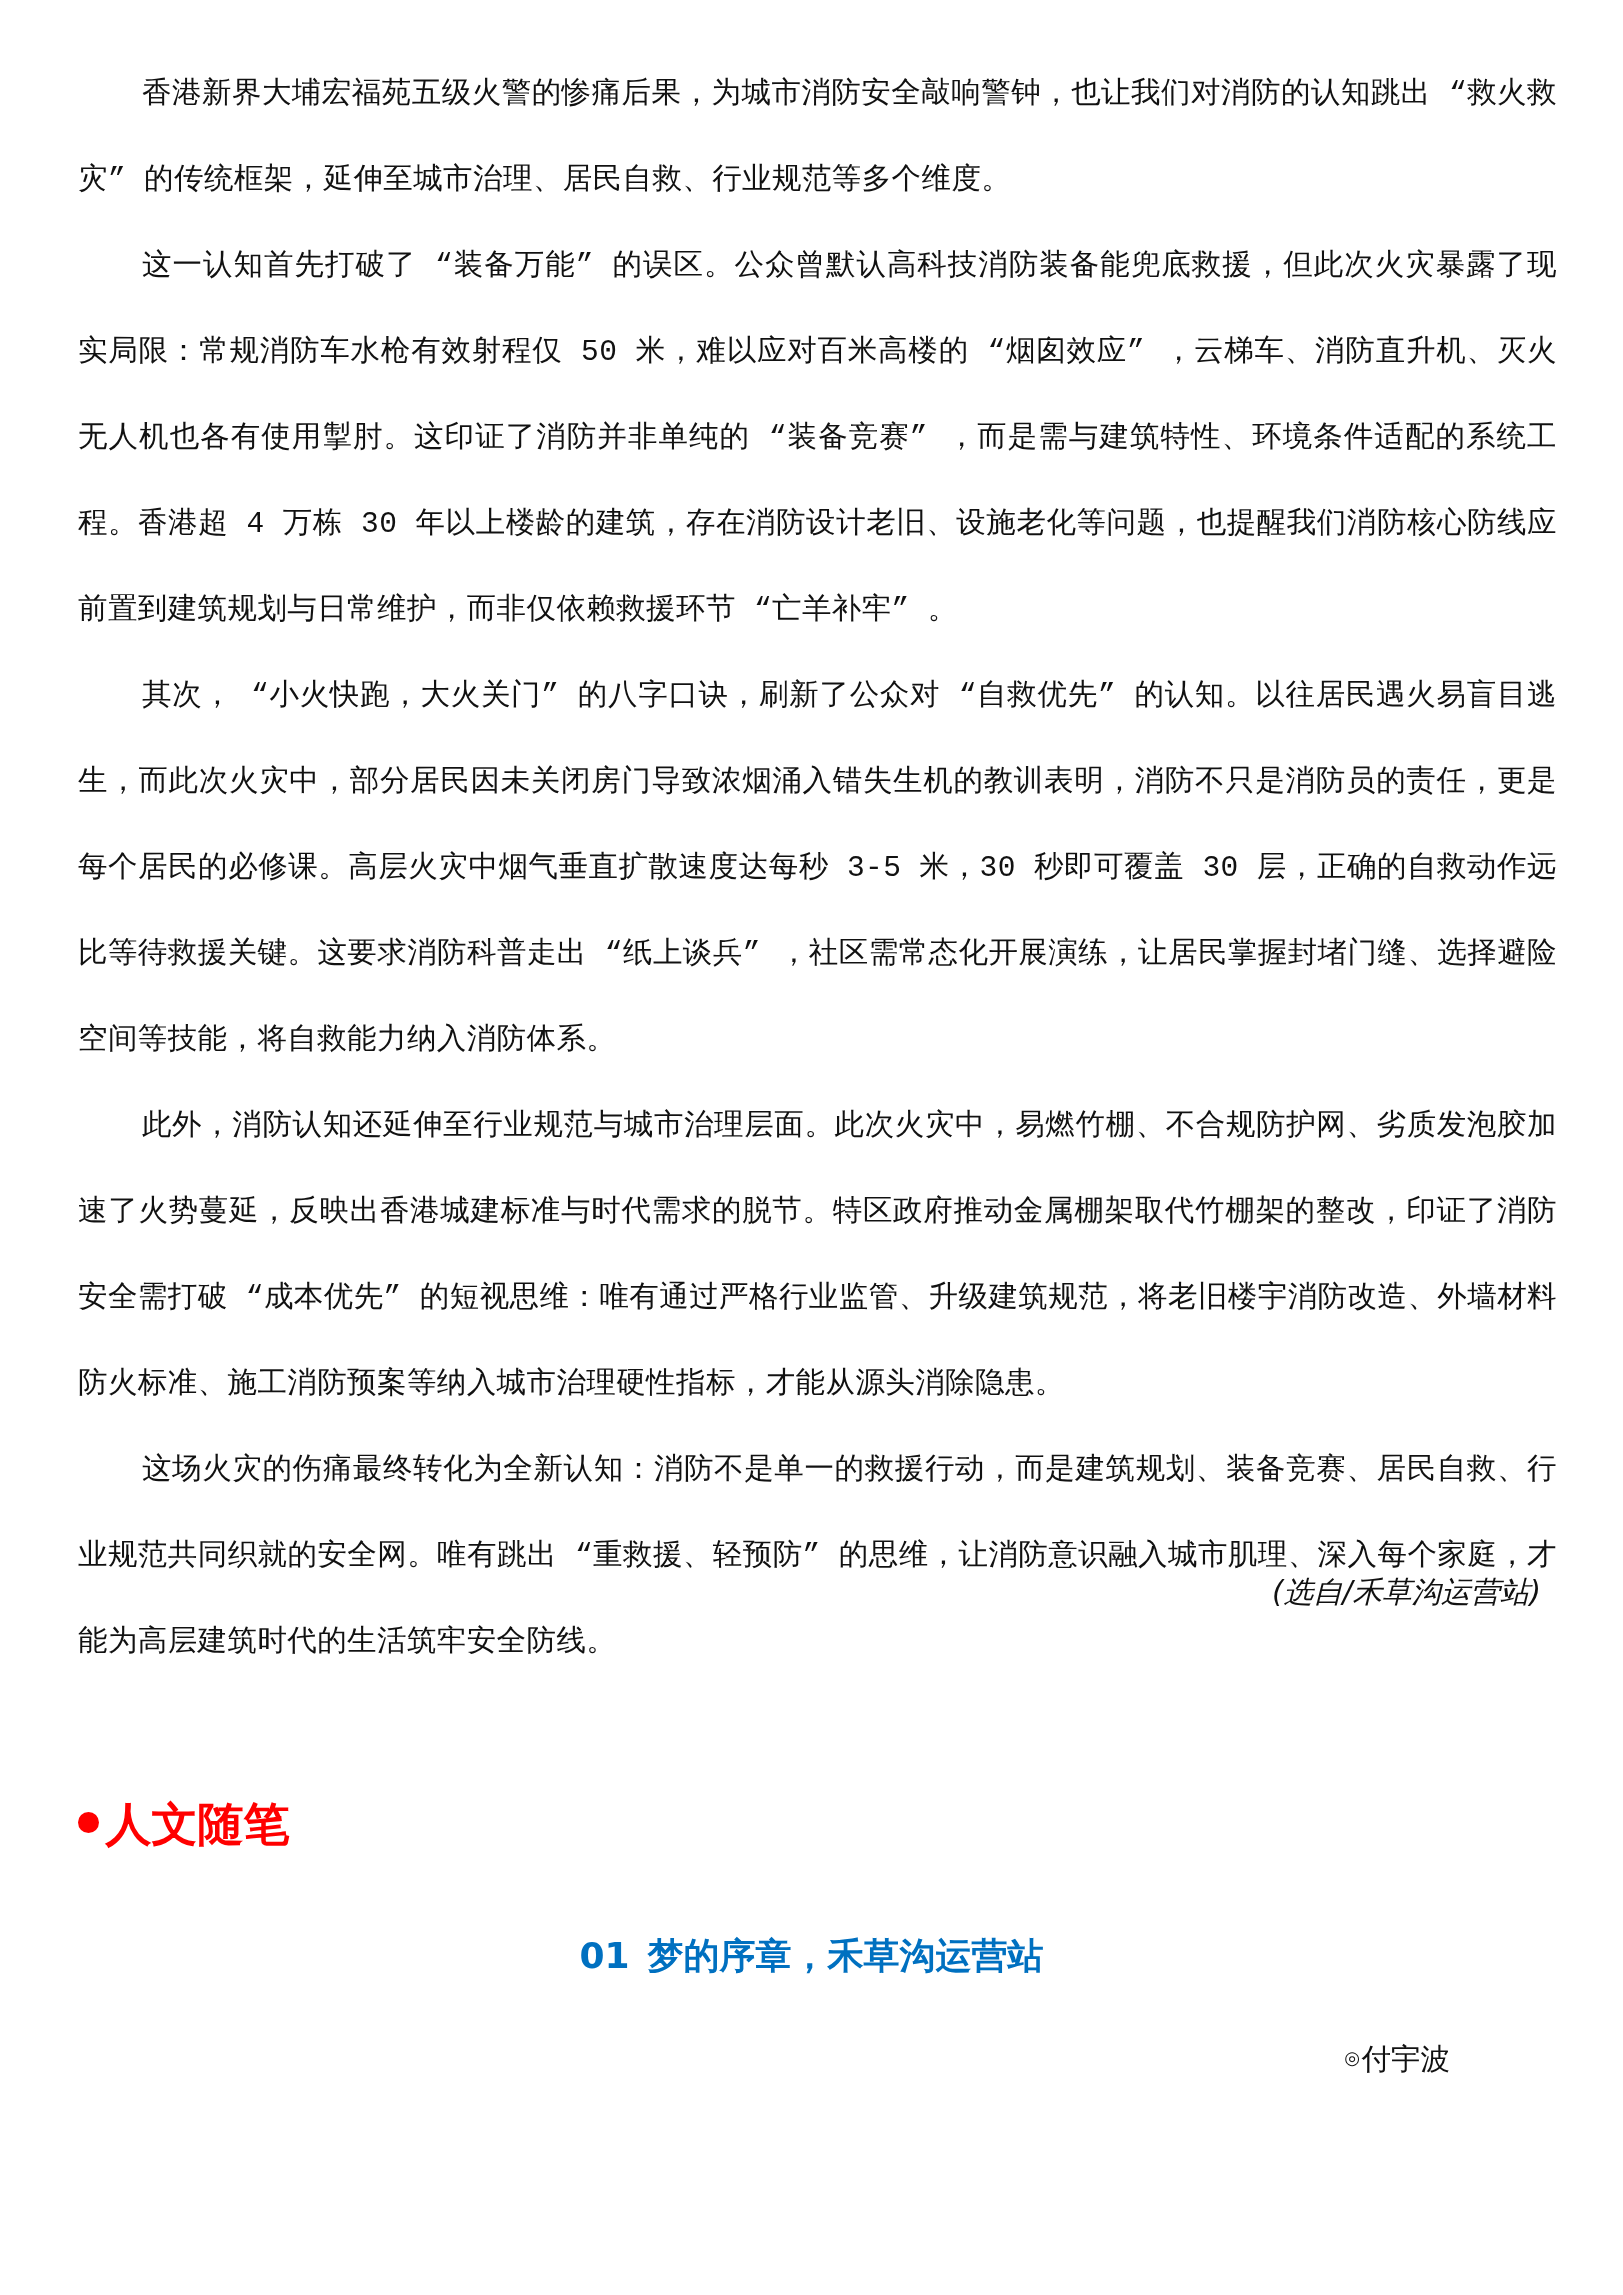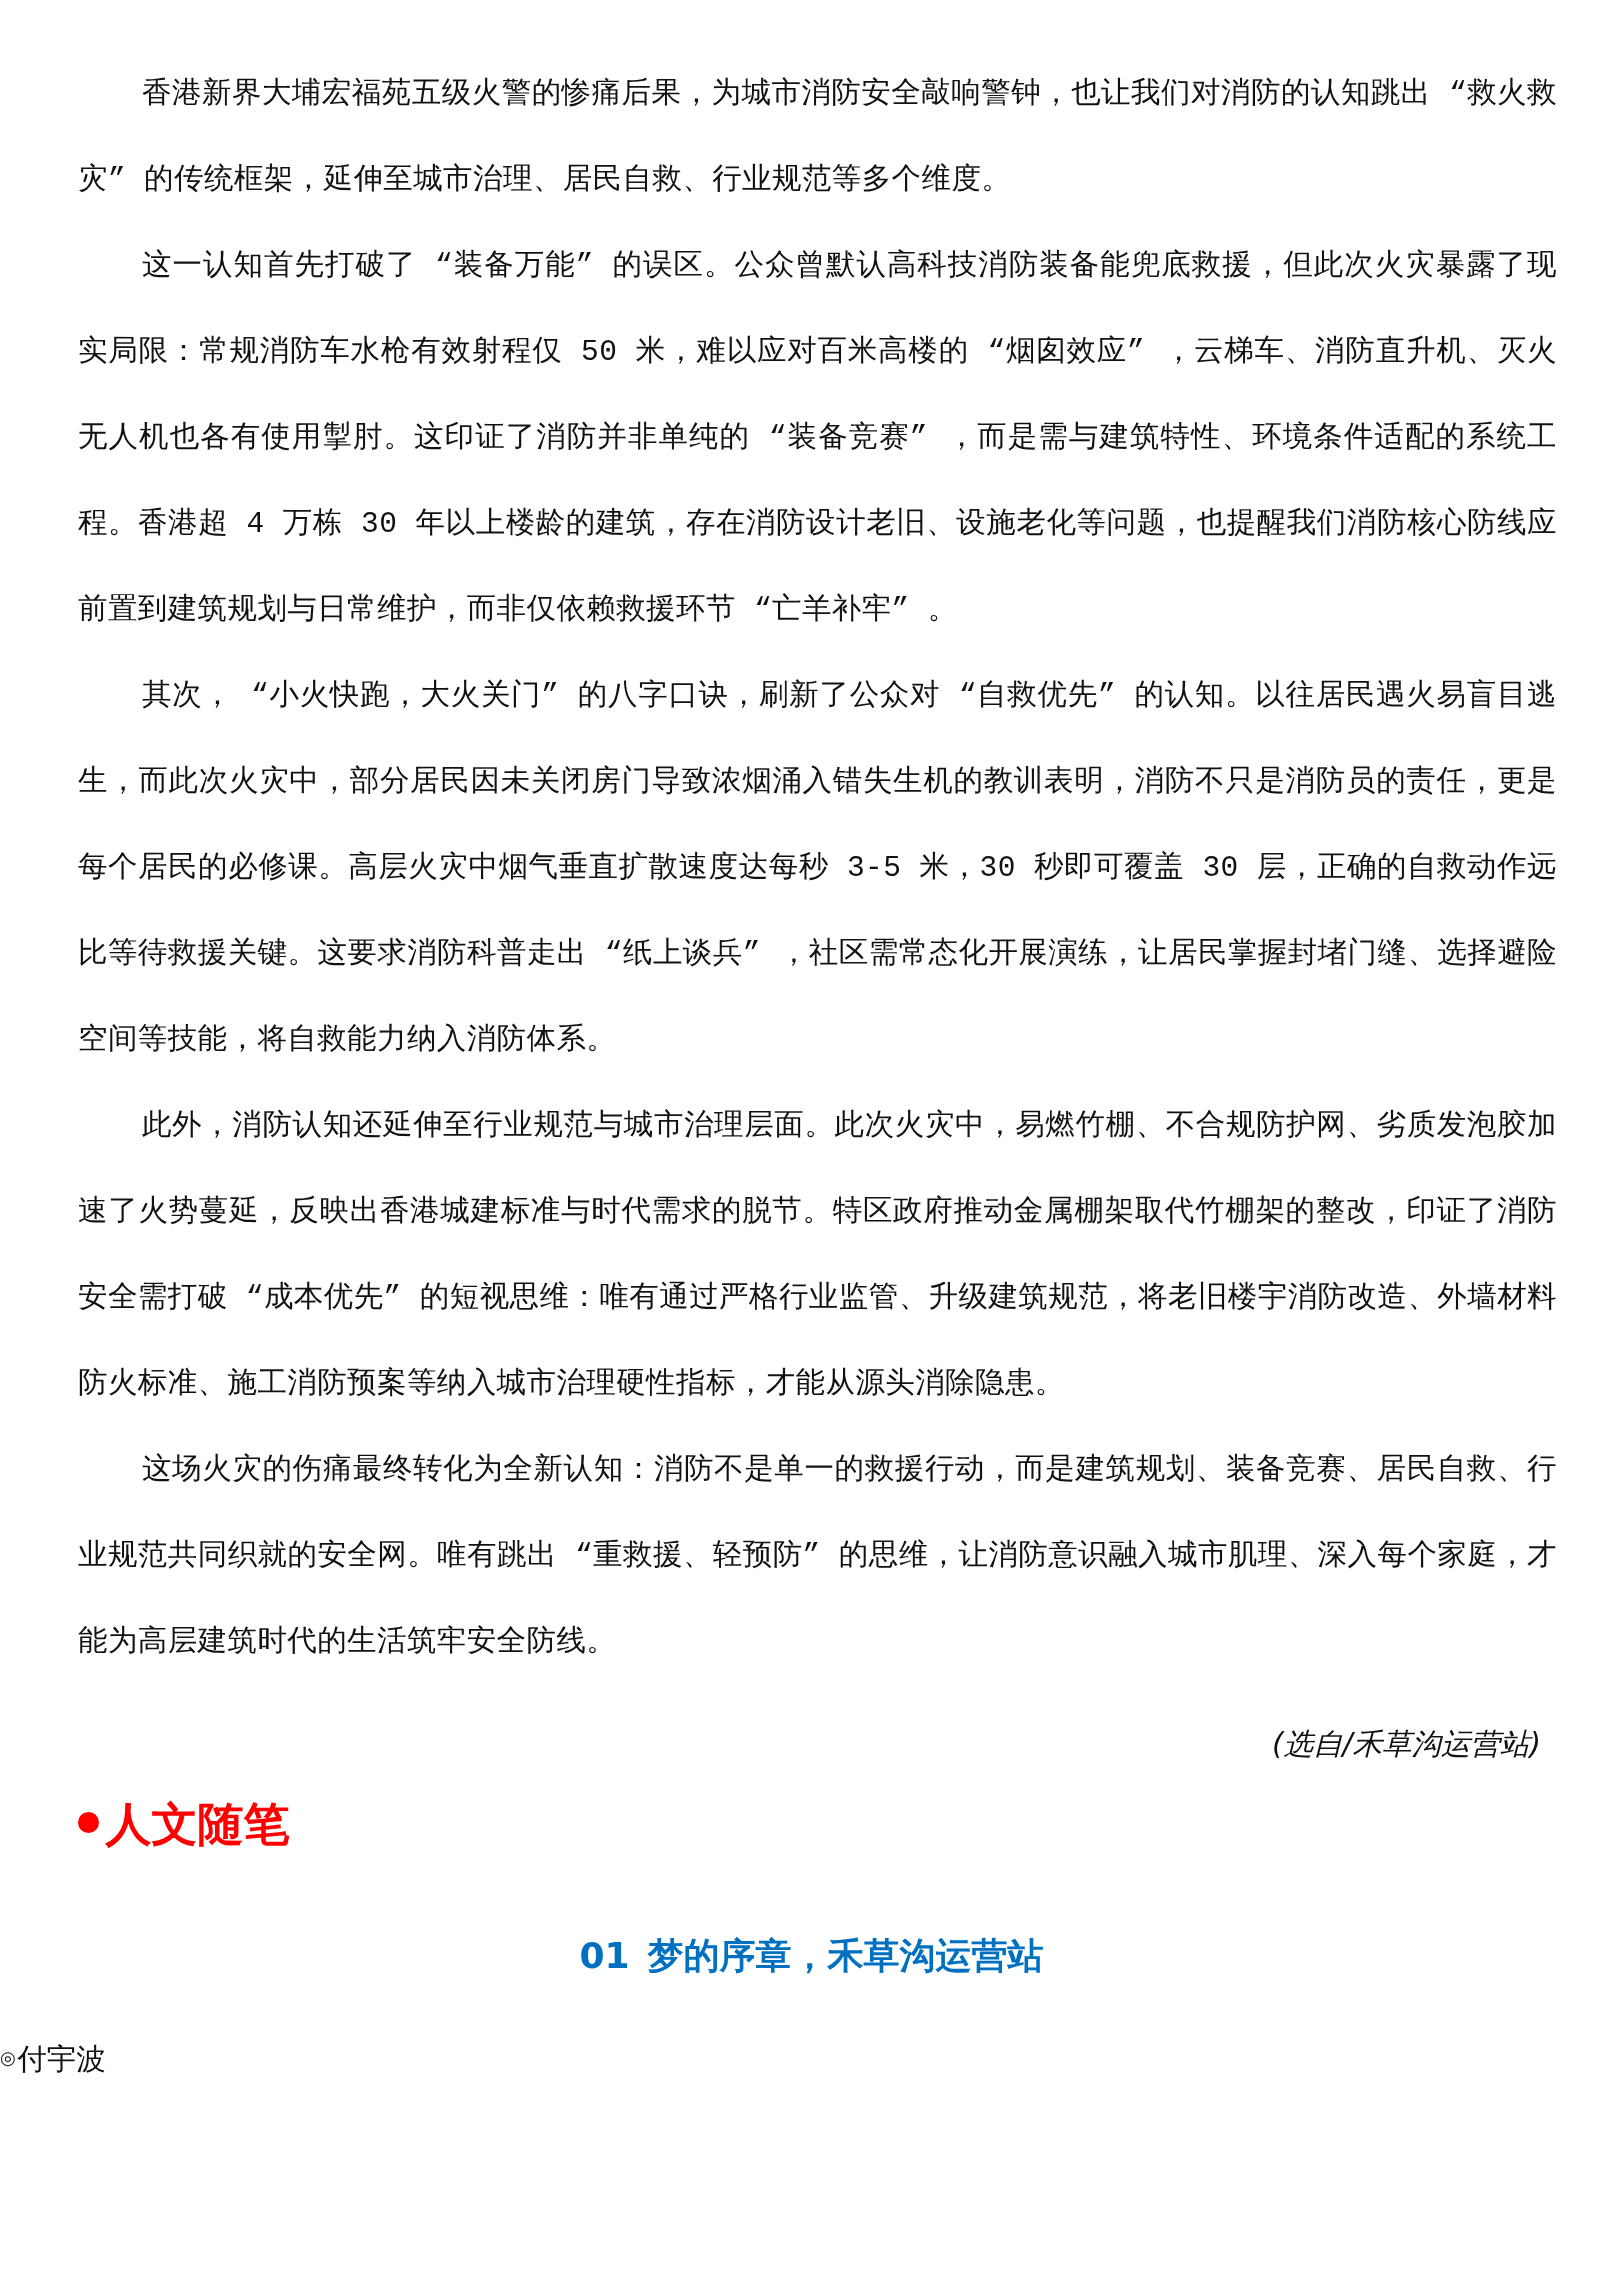--- a/index.html
+++ b/index.html
@@ -1,31 +1,31 @@
 <!DOCTYPE html>
 <html style="font-size:13px"><head>
   <meta charset="utf-8">
   <style>
     html, body { margin: 0; padding: 0; background: #ffffff; }
     body { width: 1623px; height: 2295px; position: relative; overflow: hidden;
            font-family: "DejaVu Sans", "Liberation Sans", sans-serif; color: #111; }
     .article { position: absolute; left: 78px; top: 51px; width: 1479px; }
     .para { font-size: 29.5px; line-height: 86px; margin: 0; text-align: justify;
             text-indent: 64px; letter-spacing: 0.4px; font-family: Liberation Mono, monospace; }
-    .citation { position: absolute; top: 1716px; right: 82px; font-size: 29.5px;
+    .citation { position: absolute; top: 1564px; right: 82px; font-size: 29.5px;
                 font-style: italic; line-height: 57px; color: #111; text-align: center; }
     .section-heading { position: absolute; left: 78px; top: 1787px; font-size: 46px;
                        font-weight: bold; color: #ff0000; line-height: 74px; }
     .section-heading .bullet { display: inline-block; width: 21px; height: 21px;
                                border-radius: 50%; background: #ff0000; margin-right: 6.5px;
                                vertical-align: middle; position: relative; top: -4.9px; }
     .essay-title { position: absolute; left: 0; top: 1927px; width: 1623px; text-align: center;
                    font-size: 36px; font-weight: bold; color: #0070c0; line-height: 57px; }
     .essay-title .num { margin-right: 18px; }
-    .author { position: absolute; left: 0; top: 2033px; width: 1450px; text-align: left;
+    .author { position: absolute; left: 0; top: 2033px; width: 1450px; text-align: right;
               font-family: "DejaVu Serif", "Liberation Serif", serif; font-size: 29.5px;
               line-height: 49px; color: #111; }
     .author .mark { font-size: 18px; vertical-align: 4.9px; margin-right: 1.6px; }
   </style>
 </head>
 <body>
 
 <div class="article">
   <p class="para">香港新界大埔宏福苑五级火警的惨痛后果，为城市消防安全敲响警钟，也让我们对消防的认知跳出 “救火救灾” 的传统框架，延伸至城市治理、居民自救、行业规范等多个维度。</p>
   <p class="para">这一认知首先打破了 “装备万能” 的误区。公众曾默认高科技消防装备能兜底救援，但此次火灾暴露了现实局限：常规消防车水枪有效射程仅 50 米，难以应对百米高楼的 “烟囱效应” ，云梯车、消防直升机、灭火无人机也各有使用掣肘。这印证了消防并非单纯的 “装备竞赛” ，而是需与建筑特性、环境条件适配的系统工程。香港超 4 万栋 30 年以上楼龄的建筑，存在消防设计老旧、设施老化等问题，也提醒我们消防核心防线应前置到建筑规划与日常维护，而非仅依赖救援环节 “亡羊补牢” 。</p>

